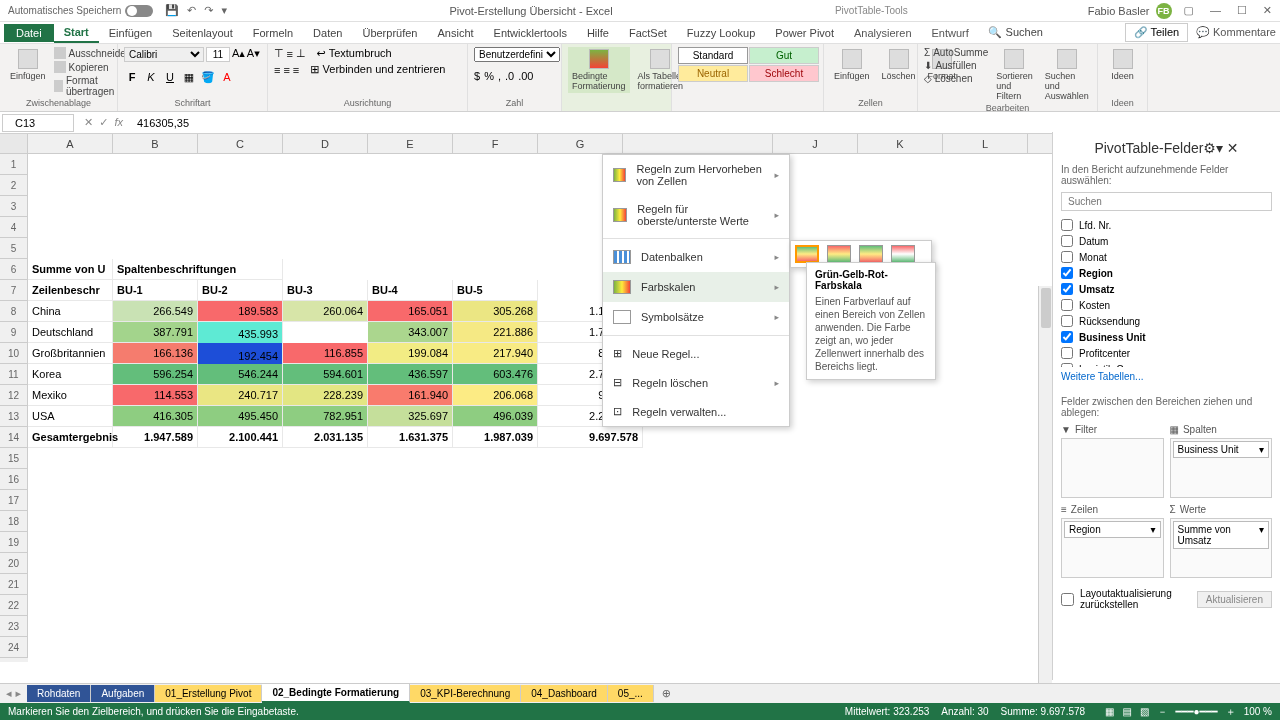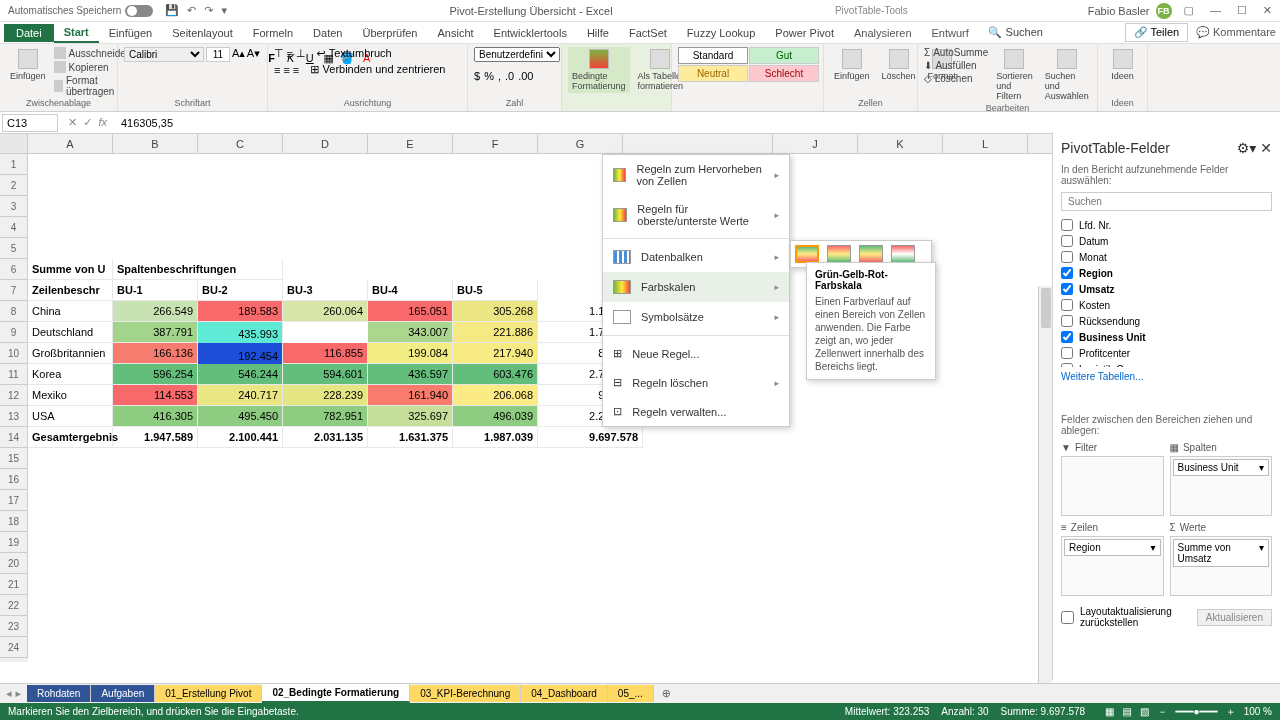--- a/index.html
+++ b/index.html
@@ -46,21 +46,21 @@
 
 .style-gallery { display: grid; grid-template-columns: repeat(2, 70px); gap: 1px; }
 .style-cell { border: 1px solid #ccc; padding: 2px 4px; font-size: 10px; text-align: center; }
 .style-cell.std { background: #fff; border: 1px solid #999; }
 .style-cell.gut { background: #c6efce; color: #006100; }
 .style-cell.neutral { background: #ffeb9c; color: #9c6500; }
 .style-cell.schlecht { background: #ffc7ce; color: #9c0006; }
 
 
 .formula-bar { height: 22px; display: flex; align-items: center; border-bottom: 1px solid #d0d0d0; background: #fff; }
-.name-box { width: 56px; border: 1px solid #ccc; padding: 2px 4px; font-size: 11px; margin: 0 2px; }
+.name-box { width: 72px; border: 1px solid #ccc; padding: 2px 12px; font-size: 11px; margin: 0 2px; }
 .fx-btns { display: flex; gap: 6px; padding: 0 8px; color: #888; }
 .formula-input { flex: 1; padding: 2px 6px; font-size: 11px; border: none; }
 
 
 .col-headers { height: 20px; display: flex; background: #f0f0f0; border-bottom: 1px solid #ccc; }
 .corner { width: 28px; border-right: 1px solid #ccc; background: #e8e8e8; }
 .col-h { border-right: 1px solid #ccc; text-align: center; font-size: 11px; color: #444; line-height: 20px; background: #f0f0f0; }
 
 
 .grid-area { display: flex; position: relative; }
@@ -89,28 +89,28 @@
 .sw2 { background: linear-gradient(180deg, #63be7b, #ffeb84, #f8696b); }
 .sw3 { background: linear-gradient(180deg, #f8696b, #fff, #63be7b); }
 
 
 .tooltip { position: absolute; left: 806px; top: 108px; width: 130px; background: #fff; border: 1px solid #ccc; box-shadow: 2px 2px 6px rgba(0,0,0,0.2); padding: 6px 8px; font-size: 10px; z-index: 102; }
 .tooltip .tt-title { font-weight: 600; margin-bottom: 4px; }
 .tooltip .tt-body { color: #555; line-height: 1.3; }
 
 
 .pivot-panel { position: absolute; right: 0; top: 132px; width: 228px; height: 548px; background: #fff; border-left: 1px solid #d0d0d0; padding: 8px; }
-.pivot-panel h3 { font-size: 14px; font-weight: 400; color: #333; margin-bottom: 8px; display: flex; justify-content: space-between; }
+.pivot-panel h3 { font-size: 14px; font-weight: 400; color: #333; margin-bottom: 8px; display: flex; justify-content: center; }
 .pivot-hint { font-size: 10px; color: #666; margin-bottom: 6px; }
 .pivot-search { width: 100%; border: 1px solid #ccc; padding: 3px 6px; font-size: 10px; margin-bottom: 6px; }
 .field-list { max-height: 150px; overflow: auto; }
 .field-item { display: flex; align-items: center; gap: 6px; padding: 2px 0; font-size: 10px; }
 .field-item input { width: 12px; height: 12px; }
 .field-item.checked label { font-weight: 600; }
-.pivot-areas { margin-top: 32px; }
+.pivot-areas { margin-top: 14px; }
 .pivot-area-hint { font-size: 10px; color: #666; margin-bottom: 6px; }
 .area-grid { display: grid; grid-template-columns: 1fr 1fr; gap: 6px; }
 .area-box { }
 .area-label { font-size: 10px; color: #555; margin-bottom: 3px; display: flex; align-items: center; gap: 4px; }
 .area-content { border: 1px solid #ccc; min-height: 60px; background: #fafafa; padding: 2px; }
 .area-chip { background: #fff; border: 1px solid #bbb; padding: 2px 4px; font-size: 10px; display: flex; justify-content: space-between; margin-bottom: 1px; }
 .pivot-footer { margin-top: 10px; display: flex; align-items: center; gap: 6px; font-size: 10px; }
 .pivot-footer button { font-size: 10px; padding: 2px 8px; border: 1px solid #ccc; background: #f0f0f0; color: #888; }
 
 
@@ -200,21 +200,21 @@
           </span>
         <span>
             <i class="mini-ico"></i>
             <span>Format übertragen</span>
           </span>
       </div>
     </div>
     <div class="group-label">Zwischenablage</div>
   </div>
   <div class="group font-group" style="width:150px">
-    <div class="group-body" style="">
+    <div class="group-body" style="flex-direction:column">
       <div style="display:flex;gap:2px">
         <select style="width:80px"><option>Calibri</option></select>
         <input value="11" style="">
         <span>A▴</span>
         <span>A▾</span>
       </div>
       <div class="font-btns">
         <span>
             <b>F</b>
           </span>

